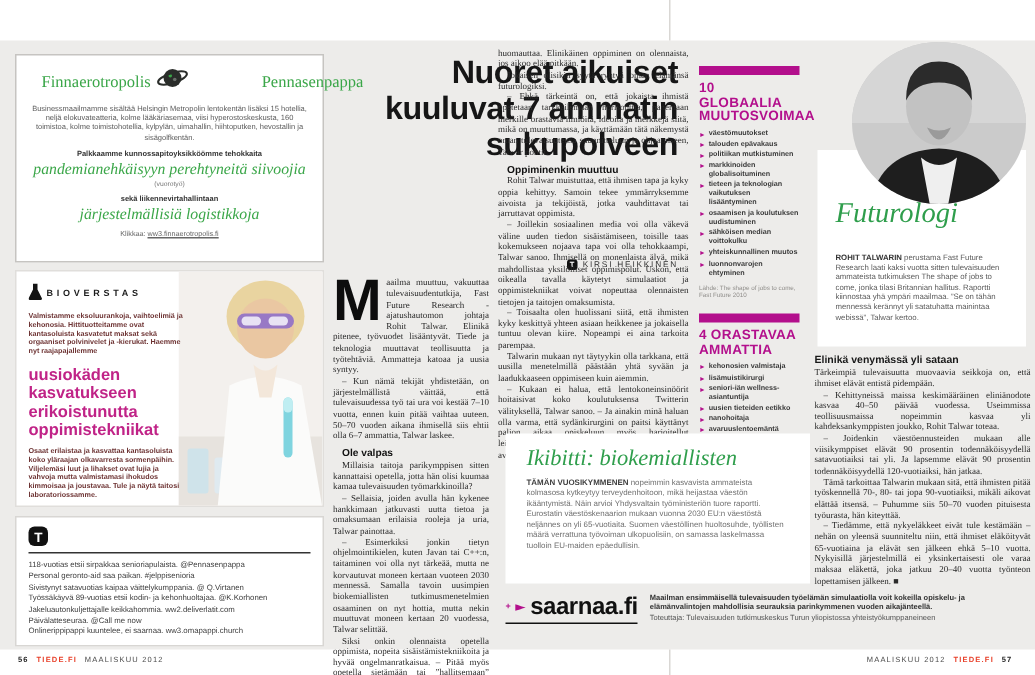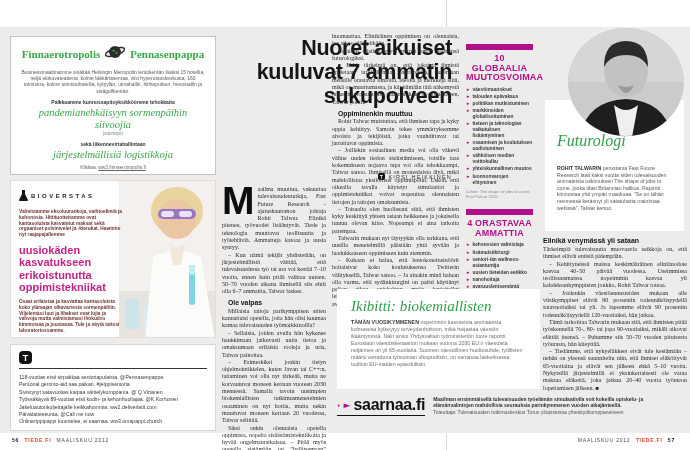--- a/index.html
+++ b/index.html
@@ -4,26 +4,26 @@
 <style>
   html,body{margin:0;padding:0;background:#888;}
   .spread{position:relative;width:690px;height:450px;background:#ffffff;overflow:hidden;
           font-family:"Liberation Serif",serif;color:#222;}
   .content-bg{position:absolute;left:0;top:27px;width:690px;height:406px;background:#edecea;}
   .gutter{position:absolute;left:446px;width:1px;background:#d9d7d4;}
   .gutter.topm{top:0;height:27px;} .gutter.botm{top:433px;height:17px;}
 
   .abs{position:absolute;}
   .box{background:#fff;box-sizing:border-box;}
-  .pre{white-space:pre-line;text-align:center;}
+  .pre{white-space:pre-line;}
 
   
   .ad1{left:10px;top:36px;width:206px;height:139px;border:1px solid #c6c4c1;text-align:center;padding:7px 9px;}
   .brandrow{display:flex;align-items:center;justify-content:center;gap:4px;margin-bottom:5px;}
-  .brand{font-family:"Liberation Serif",serif;font-weight:bold;font-size:11px;color:#3aa648;}
+  .brand{font-family:"Liberation Serif",serif;font-weight:normal;font-size:11px;color:#3aa648;margin-left:44px;}
   .ad1 .small{font-size:5px;line-height:6.2px;color:#5b5b5b;font-family:"Liberation Sans",sans-serif;}
   .ad1 .lead{font-size:5px;font-weight:bold;color:#333;font-family:"Liberation Sans",sans-serif;margin-top:5px;}
   .ad1 .role{font-size:10.5px;font-style:italic;color:#3aa648;line-height:12px;margin-top:2px;}
   .ad1 .note{font-size:4.5px;color:#777;font-family:"Liberation Sans",sans-serif;}
   .ad1 .cta{font-size:4.8px;color:#666;font-family:"Liberation Sans",sans-serif;margin-top:4px;}
   .ad1 .cta u{cursor:pointer;}
 
   .ad2{left:10px;top:180px;width:206px;height:158px;border:1px solid #e0dedb;overflow:hidden;}
   .ad2 .txt{position:absolute;left:8px;top:6px;width:104px;}
   .ad2 .logorow{display:flex;align-items:center;gap:3px;margin-bottom:4px;}
@@ -62,21 +62,21 @@
   .sidebar{left:466px;top:44px;width:67px;font-family:"Liberation Sans",sans-serif;}
   .pinkbar{height:6px;background:#b30f8c;margin-bottom:4px;}
   .sbtitle{font-weight:bold;font-size:9px;line-height:9.5px;color:#b30f8c;letter-spacing:0.2px;margin-bottom:4px;}
   .sblist{list-style:none;margin:0 0 4px;padding:0;}
   .sblist li{font-size:4.8px;line-height:5.9px;font-weight:bold;color:#3a3a3a;display:flex;gap:2px;margin-bottom:1.3px;}
   .bul{color:#b30f8c;font-size:4.5px;line-height:5.9px;}
   .source{font-size:4.2px;line-height:5px;color:#8f8d8a;margin-bottom:10px;}
 
   
   .futbox{left:545px;top:100px;width:139px;height:131px;padding:32px 10px 0 12px;}
-  .futtitle{font-size:16px;font-style:italic;color:#2f9e4c;margin-bottom:15px;}
+  .futtitle{font-size:19px;font-style:italic;color:#2f9e4c;margin-bottom:15px;}
   .futbody{font-family:"Liberation Sans",sans-serif;font-size:5.2px;line-height:6.6px;color:#5a5a5a;}
   .futbody b{color:#333;}
   .portrait{left:566px;top:27px;width:120px;height:110px;}
 
   
   .lifespan{left:543px;top:237px;width:144px;}
   .lstitle{font-family:"Liberation Sans",sans-serif;font-weight:bold;font-size:7px;color:#181818;margin-bottom:2px;}
   .lifespan .col{position:static;}
 
   
@@ -117,21 +117,21 @@
           <circle cx="11" cy="8" r="6" fill="#2a2d2a"></circle>
           <circle cx="9.5" cy="6.5" r="1.2" fill="#3aa648"></circle>
           <circle cx="12.5" cy="9" r="1.2" fill="#6a6f6a"></circle>
           <ellipse cx="11" cy="8" rx="10" ry="3.4" fill="none" stroke="#2a2d2a" stroke-width="1.4" transform="rotate(-18 11 8)"></ellipse>
         </svg>
       </span>
       <span class="brand">Pennasenpappa</span>
     </div>
     <div class="small">Businessmaailmamme sisältää Helsingin Metropolin lentokentän lisäksi 15 hotellia, neljä elokuvateatteria, kolme lääkäriasemaa, viisi hyperostoskeskusta, 160 toimistoa, kolme toimistohotellia, kylpylän, uimahallin, hiihtoputken, hevostallin ja sisägolfkentän.</div>
     <div class="lead">Palkkaamme kunnossapitoyksikköömme tehokkaita</div>
-    <div class="role">pandemianehkäisyyn sormenpäihin siivoojia</div>
+    <div class="role">pandemianehkäisyyn perehtyneitä siivoojia</div>
     <div class="note">(vuorotyö)</div>
     <div class="lead">sekä liikennevirtahallintaan</div>
     <div class="role">järjestelmällisiä logistikkoja</div>
     <div class="cta">
       <span>Klikkaa:</span>
       <u>ww3.finnaerotropolis.fi</u>
     </div>
   </div>
 
   <div class="abs box ad2">

